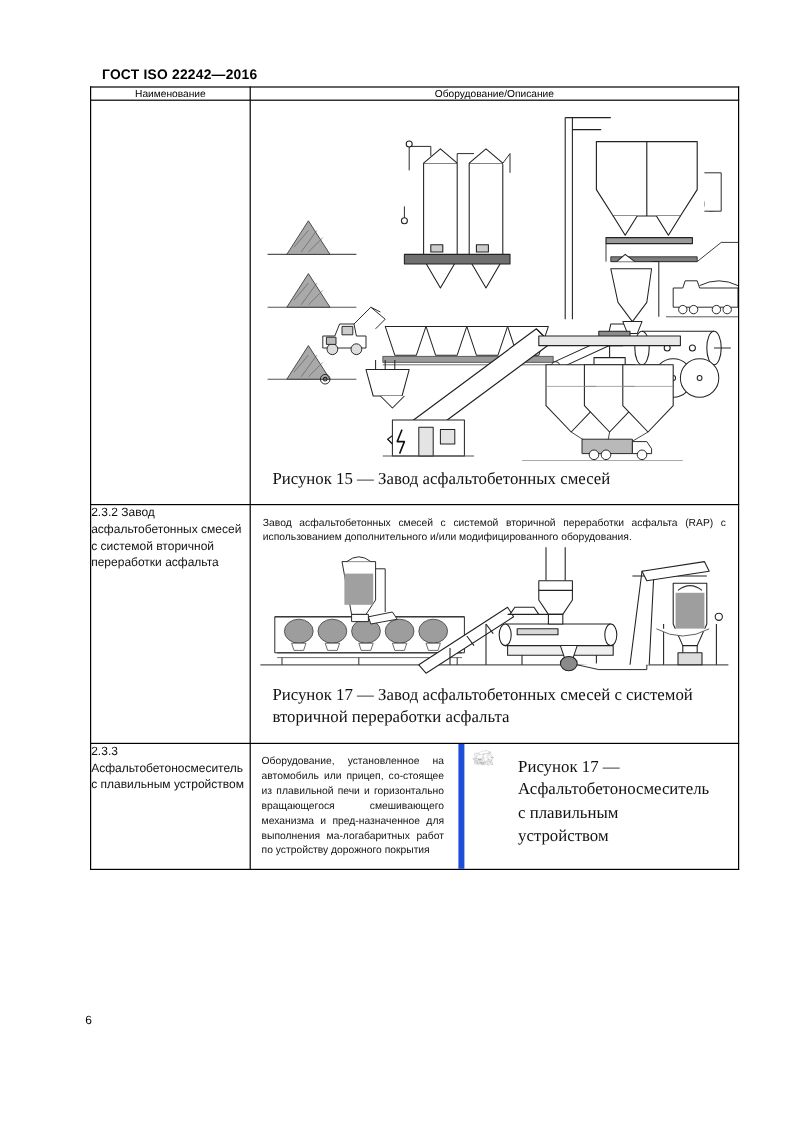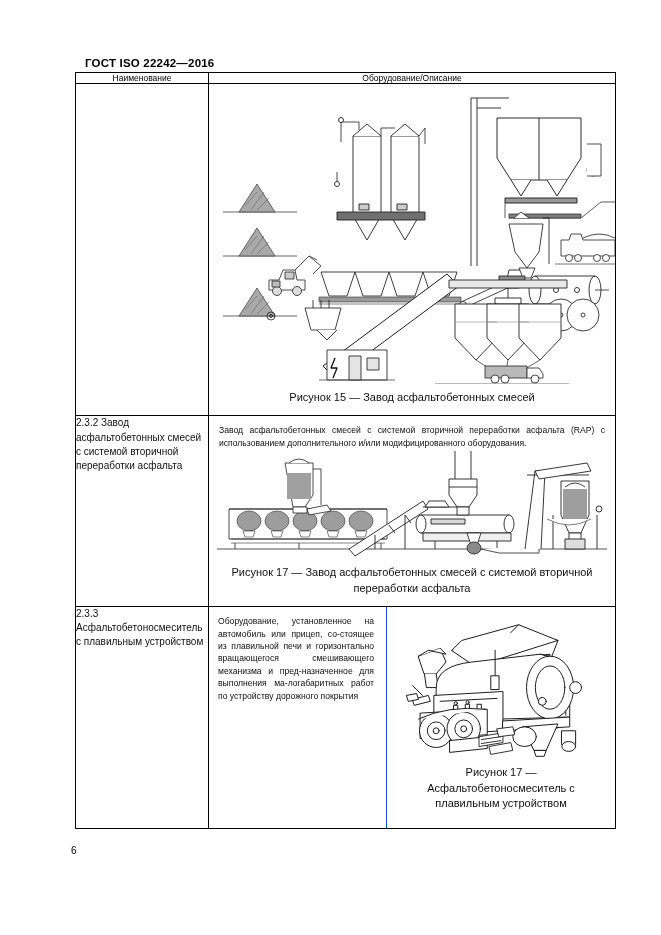--- a/index.html
+++ b/index.html
@@ -67,52 +67,52 @@
     font-size: 10px;
     line-height: 1.42;
     text-align: justify;
     text-justify: inter-word;
     hyphens: manual;
     color: #111;
   }
   .cell-pad.no-justify { text-align: left; }
 
   .figcap {
-    font-size: 11px;
-    text-align: center;
+    font-size: 14px;
     line-height: 1.4;
     color: #111;
     padding: 6px 18px 10px 18px;
+    font-family: Liberation Serif, serif;
   }
 
   .desc-inner { padding: 8px 10px 0 10px; }
   .desc-text {
     font-size: 8.6px;
     line-height: 1.45;
     text-align: justify;
     color: #111;
   }
 
   
   .split {
     display: flex;
     width: 100%;
   }
   .split-left {
     width: 178px;
     box-sizing: border-box;
-    border-right: 1px solid #1d4ed8;
+    border-right: 5px solid #1d4ed8;
     padding: 8px 12px 8px 9px;
   }
   .split-right {
     flex: 1;
     box-sizing: border-box;
     padding: 4px 6px 6px 6px;
     display: flex;
-    flex-direction: column;
+    flex-direction: row;
   }
 
   .fig-area { position: relative; width: 100%; }
   .fig-svg { display: block; width: 100%; height: auto; }
 
   .spacer { height: 1px; }
 </style>
 </head>
 <body>
 

